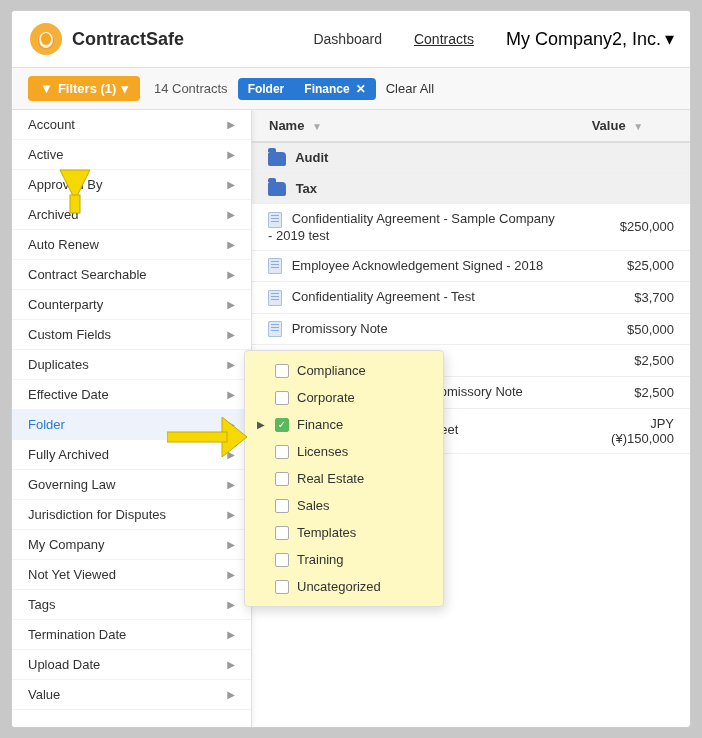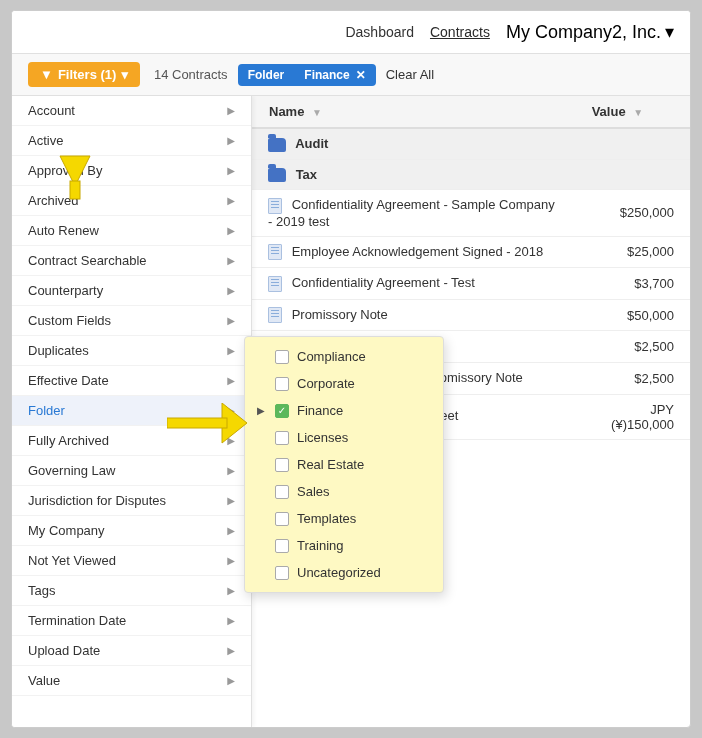--- a/index.html
+++ b/index.html
@@ -40,21 +40,21 @@
       width: 36px;
       height: 36px;
     }
     .logo-text {
       font-size: 18px;
       font-weight: 700;
       color: #2a2a2a;
     }
     .header-nav {
       display: flex;
-      gap: 16px;
+      gap: 32px;
       margin-left: auto;
       align-items: center;
     }
     .nav-item {
       font-size: 14px;
       color: #333;
       cursor: pointer;
       text-decoration: none;
     }
     .nav-item.active {
@@ -334,20 +334,30 @@
       z-index: 100;
       pointer-events: none;
     }
   </style>
 </head>
 <body>
 
 <div class="main-window">
 
   <div class="header">
+    <div class="logo">
+
+      <svg class="logo-icon" viewBox="0 0 36 36">
+        <circle cx="18" cy="18" r="16" fill="#f5a623" opacity="0.9"></circle>
+        <path d="M12 14 Q18 8 24 14 Q28 20 24 26 Q18 30 12 26 Q8 20 12 14Z" fill="#e8912a" opacity="0.7"></path>
+        <ellipse cx="18" cy="19" rx="7" ry="8" fill="#fff" opacity="0.85"></ellipse>
+        <ellipse cx="18" cy="18" rx="5" ry="6" fill="#f5a623"></ellipse>
+      </svg>
+      <span class="logo-text">ContractSafe</span>
+    </div>
     <div class="header-nav">
       <a class="nav-item">Dashboard</a>
       <a class="nav-item active">Contracts</a>
       <span class="nav-dropdown">
         <span>My Company2, Inc.</span>
         <span>▾</span>
       </span>
     </div>
   </div>
 

